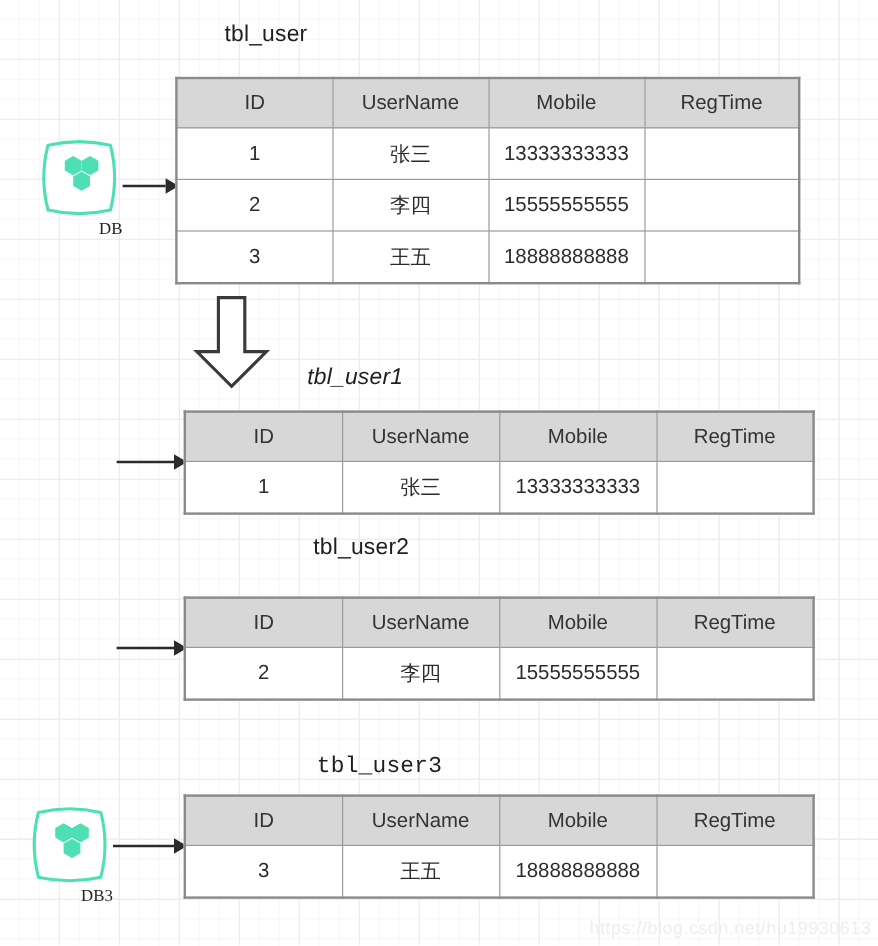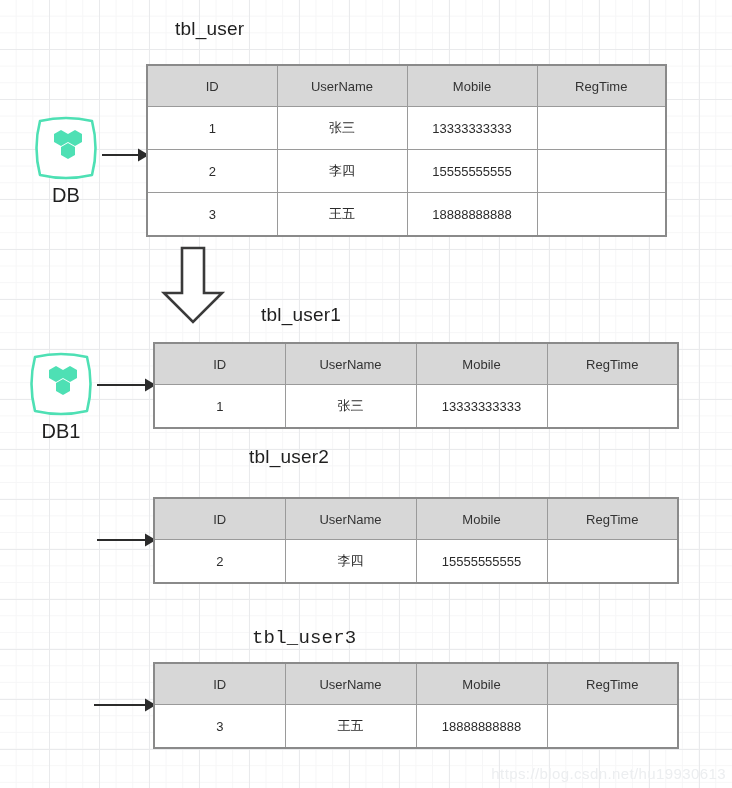--- a/index.html
+++ b/index.html
@@ -24,37 +24,38 @@
   }
 
   
   .tbl-title {
     position: absolute;
     font-size: 19px;
     color: #1f1f1f;
     letter-spacing: 0.2px;
     white-space: nowrap;
     font-family: "Liberation Sans", "DejaVu Sans", sans-serif;
+    margin-left: 12px;
   }
 
   
   .tbl {
     position: absolute;
     border-collapse: collapse;
     table-layout: fixed;
     background: #ffffff;
     border: 2px solid #8a8a8a;
     box-sizing: border-box;
   }
   .tbl th, .tbl td {
     border: 1px solid #9a9a9a;
     font-weight: normal;
     text-align: center;
     vertical-align: middle;
-    font-size: 13px;
+    font-size: 17px;
     color: #2b2b2b;
     font-family: "Liberation Sans", "DejaVu Sans", sans-serif;
     padding: 0;
   }
   .tbl th {
     background: #d7d7d7;
     color: #333333;
   }
 
   
@@ -72,25 +73,25 @@
 
   
   .db-node { position: absolute; }
   .db-shape {
     position: relative;
     width: 72px;
     height: 68px;
   }
   .db-shape svg { display: block; }
   .db-label {
-    text-align: center;
-    font-size: 20px;
+    text-align: right;
+    font-size: 14px;
     color: #1f1f1f;
     margin-top: 2px;
-    font-family: Liberation Sans, sans-serif;
+    font-family: Liberation Serif, serif;
     white-space: nowrap;
   }
 
   
   .connector { position: absolute; }
   .connector svg { display: block; }
 
   
   #split-arrow { position: absolute; left: 160px; top: 245px; }
 
@@ -169,128 +170,128 @@
       </tr>
     </tbody>
   </table>
 
   <div id="split-arrow">
     <svg width="66" height="80" viewBox="0 0 66 80" aria-hidden="true">
       <polygon points="22,3 44,3 44,48 62,48 33,77 4,48 22,48" fill="#ffffff" stroke="#3a3a3a" stroke-width="2.6" stroke-linejoin="miter"></polygon>
     </svg>
   </div>
 
-  <div class="db-node" style="left:25px; top:350px;">
+
+  <div class="connector" style="left:97px; top:375px;">
+    <svg width="60" height="20" viewBox="0 0 60 20" aria-hidden="true">
+      <line x1="0" y1="10" x2="48" y2="10" stroke="#2b2b2b" stroke-width="2.2"></line>
+      <polygon points="48,3.5 59,10 48,16.5" fill="#2b2b2b"></polygon>
+    </svg>
+  </div>
+
+  <div class="tbl-title" style="left:244px; top:304px;font-style:italic;">tbl_user1</div>
+
+  <table class="tbl tbl-small" id="table-tbl-user1">
+    <colgroup>
+        <col style="width:131px">
+        <col style="width:131px">
+        <col style="width:131px">
+        <col style="width:131px">
+      </colgroup>
+    <thead>
+      <tr>
+        <th>ID</th>
+        <th>UserName</th>
+        <th>Mobile</th>
+        <th>RegTime</th>
+      </tr>
+    </thead>
+    <tbody>
+      <tr>
+        <td>1</td>
+        <td>张三</td>
+        <td>13333333333</td>
+        <td></td>
+      </tr>
+    </tbody>
+  </table>
+
+
+  <div class="connector" style="left:97px; top:530px;">
+    <svg width="60" height="20" viewBox="0 0 60 20" aria-hidden="true">
+      <line x1="0" y1="10" x2="48" y2="10" stroke="#2b2b2b" stroke-width="2.2"></line>
+      <polygon points="48,3.5 59,10 48,16.5" fill="#2b2b2b"></polygon>
+    </svg>
+  </div>
+
+  <div class="tbl-title" style="left:249px; top:446px;">tbl_user2</div>
+
+  <table class="tbl tbl-small" id="table-tbl-user2">
+    <colgroup>
+        <col style="width:131px">
+        <col style="width:131px">
+        <col style="width:131px">
+        <col style="width:131px">
+      </colgroup>
+    <thead>
+      <tr>
+        <th>ID</th>
+        <th>UserName</th>
+        <th>Mobile</th>
+        <th>RegTime</th>
+      </tr>
+    </thead>
+    <tbody>
+      <tr>
+        <td>2</td>
+        <td>李四</td>
+        <td>15555555555</td>
+        <td></td>
+      </tr>
+    </tbody>
+  </table>
+
+  <div class="db-node" style="left:22px; top:670px;">
     <div class="db-shape">
       <svg width="72" height="68" viewBox="0 0 72 68" aria-hidden="true">
         <path d="M10 7 Q36 1 62 7 Q69 34 62 61 Q36 67 10 61 Q3 34 10 7 Z" fill="#ffffff" stroke="#4ee0b4" stroke-width="2.6" stroke-linejoin="round"></path>
         <polygon points="24,20 31,16 38,20 38,28 31,32 24,28" fill="#4ee0b4"></polygon>
         <polygon points="38,20 45,16 52,20 52,28 45,32 38,28" fill="#4ee0b4"></polygon>
         <polygon points="31,33 38,29 45,33 45,41 38,45 31,41" fill="#4ee0b4"></polygon>
       </svg>
     </div>
-    <div class="db-label">DB1</div>
-  </div>
-
-  <div class="connector" style="left:97px; top:375px;">
-    <svg width="60" height="20" viewBox="0 0 60 20" aria-hidden="true">
-      <line x1="0" y1="10" x2="48" y2="10" stroke="#2b2b2b" stroke-width="2.2"></line>
-      <polygon points="48,3.5 59,10 48,16.5" fill="#2b2b2b"></polygon>
-    </svg>
-  </div>
-
-  <div class="tbl-title" style="left:261px; top:304px;">tbl_user1</div>
-
-  <table class="tbl tbl-small" id="table-tbl-user1">
+    <div class="db-label">DB3</div>
+  </div>
+
+  <div class="connector" style="left:94px; top:695px;">
+    <svg width="63" height="20" viewBox="0 0 63 20" aria-hidden="true">
+      <line x1="0" y1="10" x2="51" y2="10" stroke="#2b2b2b" stroke-width="2.2"></line>
+      <polygon points="51,3.5 62,10 51,16.5" fill="#2b2b2b"></polygon>
+    </svg>
+  </div>
+
+  <div class="tbl-title" style="left:252px; top:627px;font-family:Liberation Mono, monospace;">tbl_user3</div>
+
+  <table class="tbl tbl-small" id="table-tbl-user3">
     <colgroup>
         <col style="width:131px">
         <col style="width:131px">
         <col style="width:131px">
         <col style="width:131px">
       </colgroup>
     <thead>
       <tr>
         <th>ID</th>
         <th>UserName</th>
         <th>Mobile</th>
         <th>RegTime</th>
       </tr>
     </thead>
     <tbody>
       <tr>
-        <td>1</td>
-        <td>张三</td>
-        <td>13333333333</td>
-        <td></td>
-      </tr>
-    </tbody>
-  </table>
-
-
-  <div class="connector" style="left:97px; top:530px;">
-    <svg width="60" height="20" viewBox="0 0 60 20" aria-hidden="true">
-      <line x1="0" y1="10" x2="48" y2="10" stroke="#2b2b2b" stroke-width="2.2"></line>
-      <polygon points="48,3.5 59,10 48,16.5" fill="#2b2b2b"></polygon>
-    </svg>
-  </div>
-
-  <div class="tbl-title" style="left:249px; top:446px;">tbl_user2</div>
-
-  <table class="tbl tbl-small" id="table-tbl-user2">
-    <colgroup>
-        <col style="width:131px">
-        <col style="width:131px">
-        <col style="width:131px">
-        <col style="width:131px">
-      </colgroup>
-    <thead>
-      <tr>
-        <th>ID</th>
-        <th>UserName</th>
-        <th>Mobile</th>
-        <th>RegTime</th>
-      </tr>
-    </thead>
-    <tbody>
-      <tr>
-        <td>2</td>
-        <td>李四</td>
-        <td>15555555555</td>
-        <td></td>
-      </tr>
-    </tbody>
-  </table>
-
-
-  <div class="connector" style="left:94px; top:695px;">
-    <svg width="63" height="20" viewBox="0 0 63 20" aria-hidden="true">
-      <line x1="0" y1="10" x2="51" y2="10" stroke="#2b2b2b" stroke-width="2.2"></line>
-      <polygon points="51,3.5 62,10 51,16.5" fill="#2b2b2b"></polygon>
-    </svg>
-  </div>
-
-  <div class="tbl-title" style="left:252px; top:627px;font-family:Liberation Mono, monospace;">tbl_user3</div>
-
-  <table class="tbl tbl-small" id="table-tbl-user3">
-    <colgroup>
-        <col style="width:131px">
-        <col style="width:131px">
-        <col style="width:131px">
-        <col style="width:131px">
-      </colgroup>
-    <thead>
-      <tr>
-        <th>ID</th>
-        <th>UserName</th>
-        <th>Mobile</th>
-        <th>RegTime</th>
-      </tr>
-    </thead>
-    <tbody>
-      <tr>
         <td>3</td>
         <td>王五</td>
         <td>18888888888</td>
         <td></td>
       </tr>
     </tbody>
   </table>
 
   <div id="watermark">https://blog.csdn.net/hu19930613</div>
 

